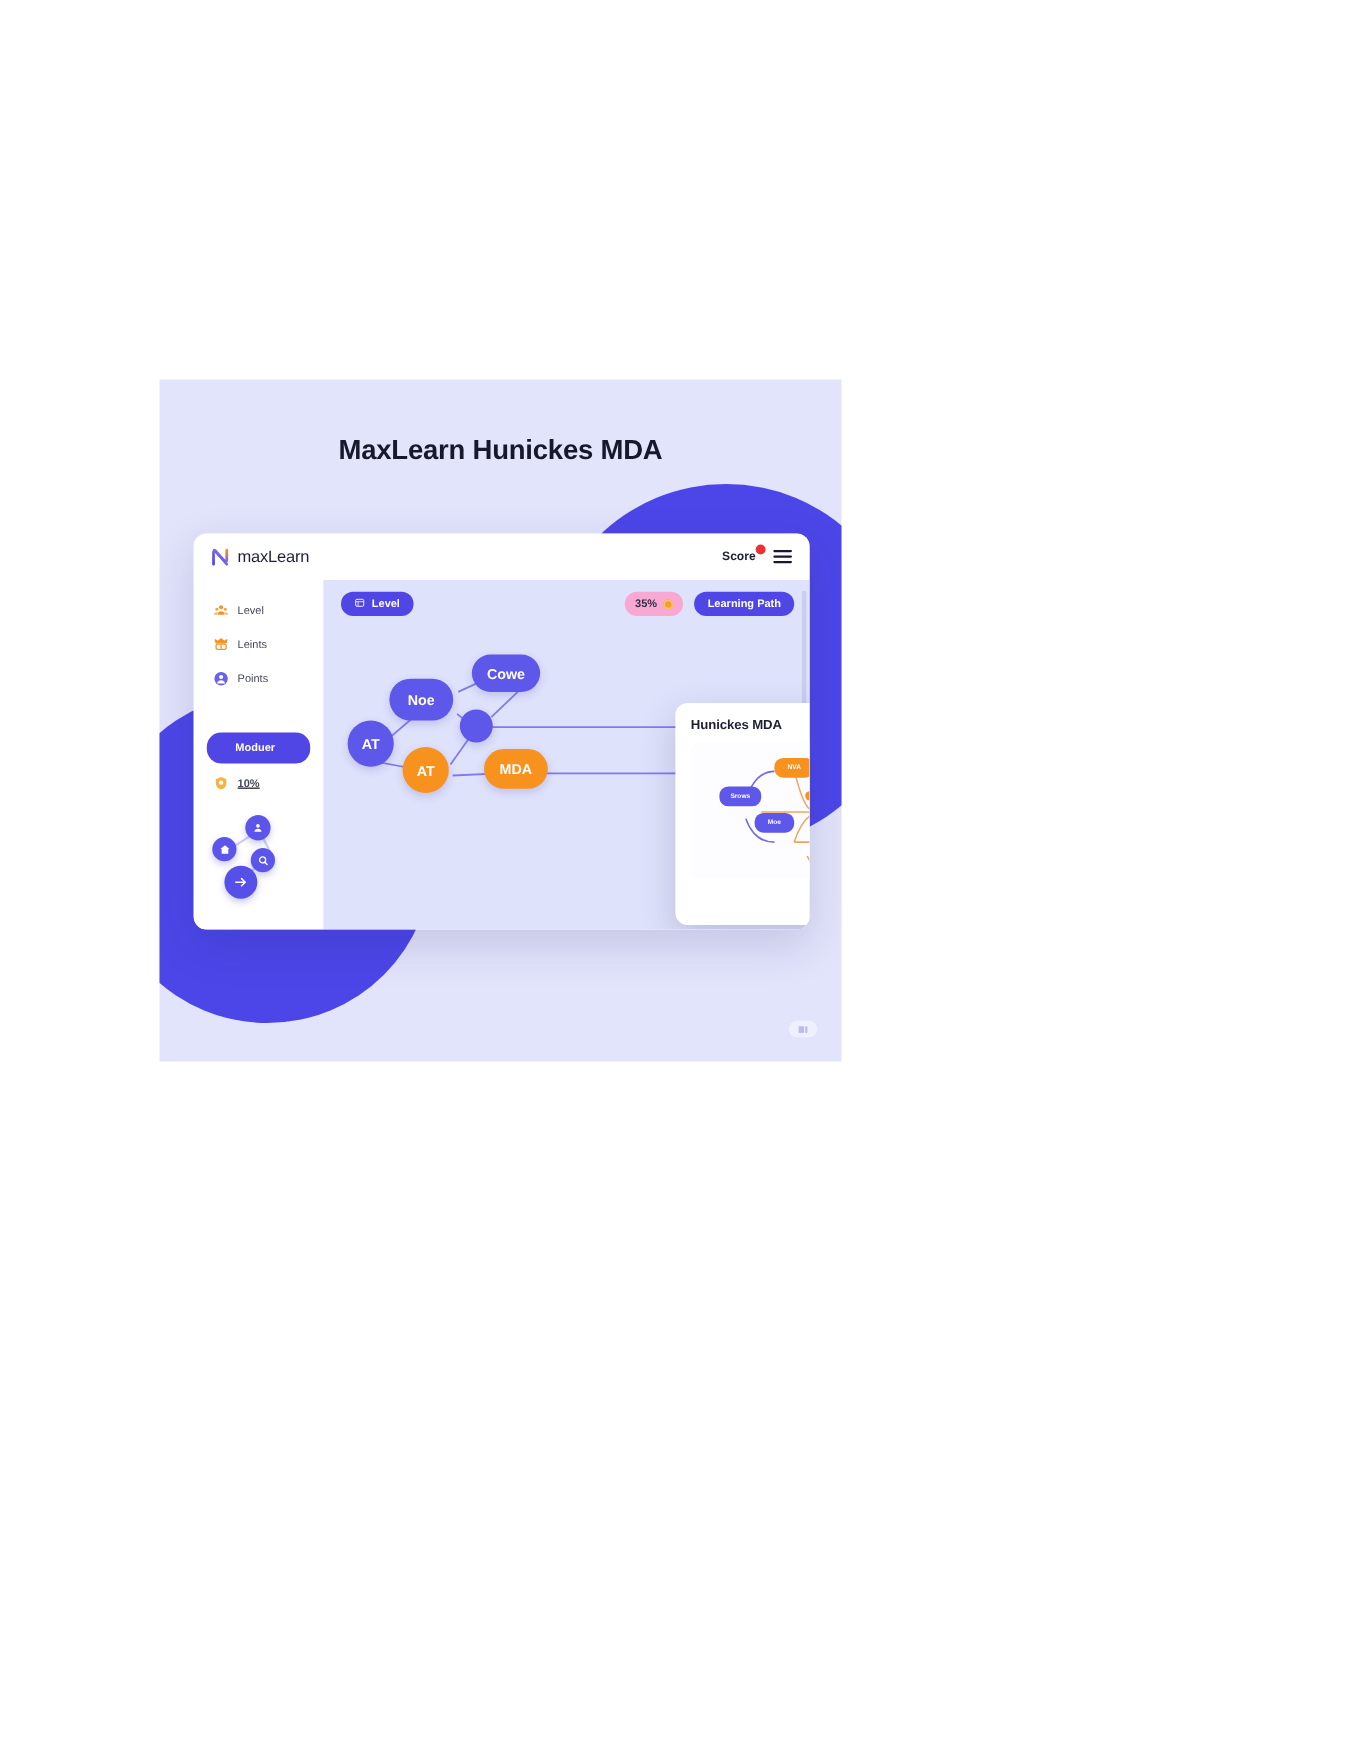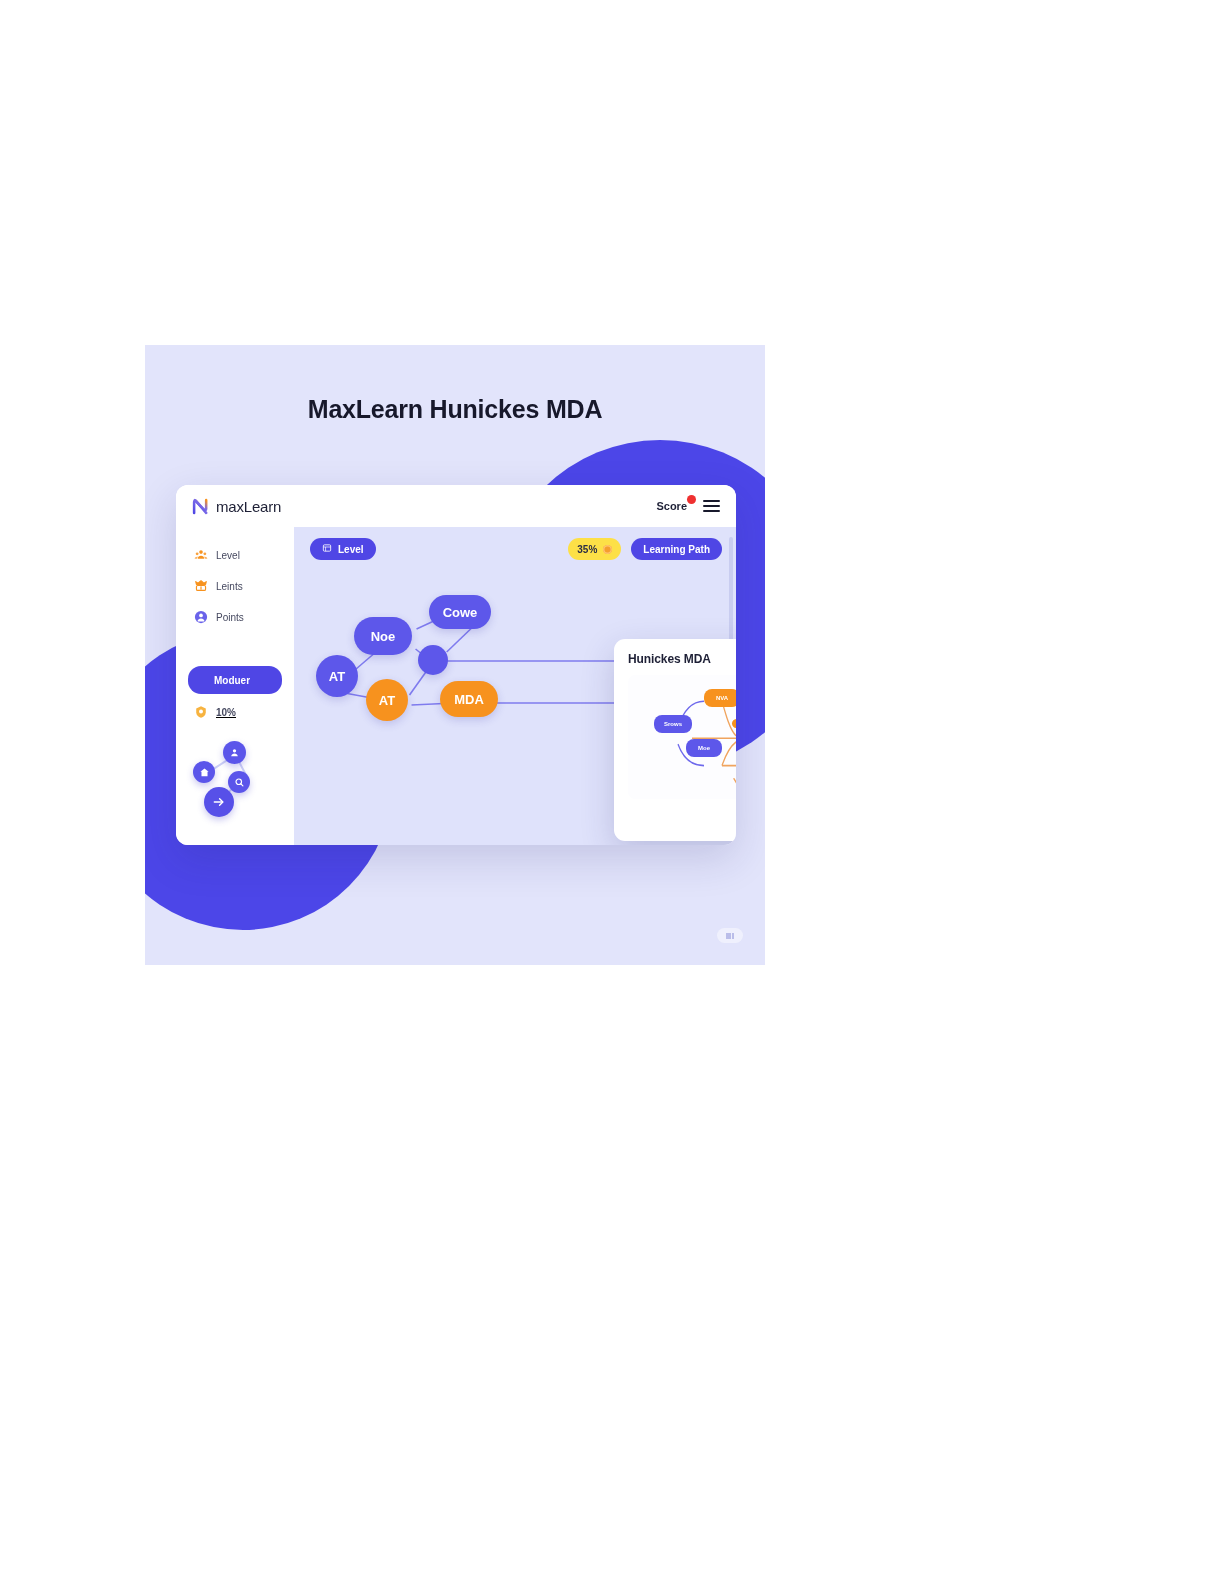--- a/index.html
+++ b/index.html
@@ -122,21 +122,21 @@
   }
   .pill {
     display: inline-flex; align-items: center; gap: 6px;
     height: 22px; padding: 0 12px;
     border-radius: 11px;
     font-size: 10px; font-weight: 600;
     cursor: pointer;
     white-space: nowrap;
   }
   .pill-primary { background: #4f46e5; color: #fff; }
-  .pill-white { background: #fde047; color: #2c2e46; padding: 0 9px; }
+  .pill-white { background: #f9a8d4; color: #2c2e46; padding: 0 9px; }
   .spacer { flex: 1; }
   .coin { width: 9px; height: 9px; border-radius: 50%; background: #f59e2d; display:inline-block; box-shadow: inset 0 0 0 1.5px #ffc36a; }
 
   
   #node-graph { position: absolute; left: 0; top: 40px; width: 100%; height: 260px; }
 
   .node {
     position: absolute;
     display: flex; align-items: center; justify-content: center;
     color: #ffffff; font-weight: 600;

